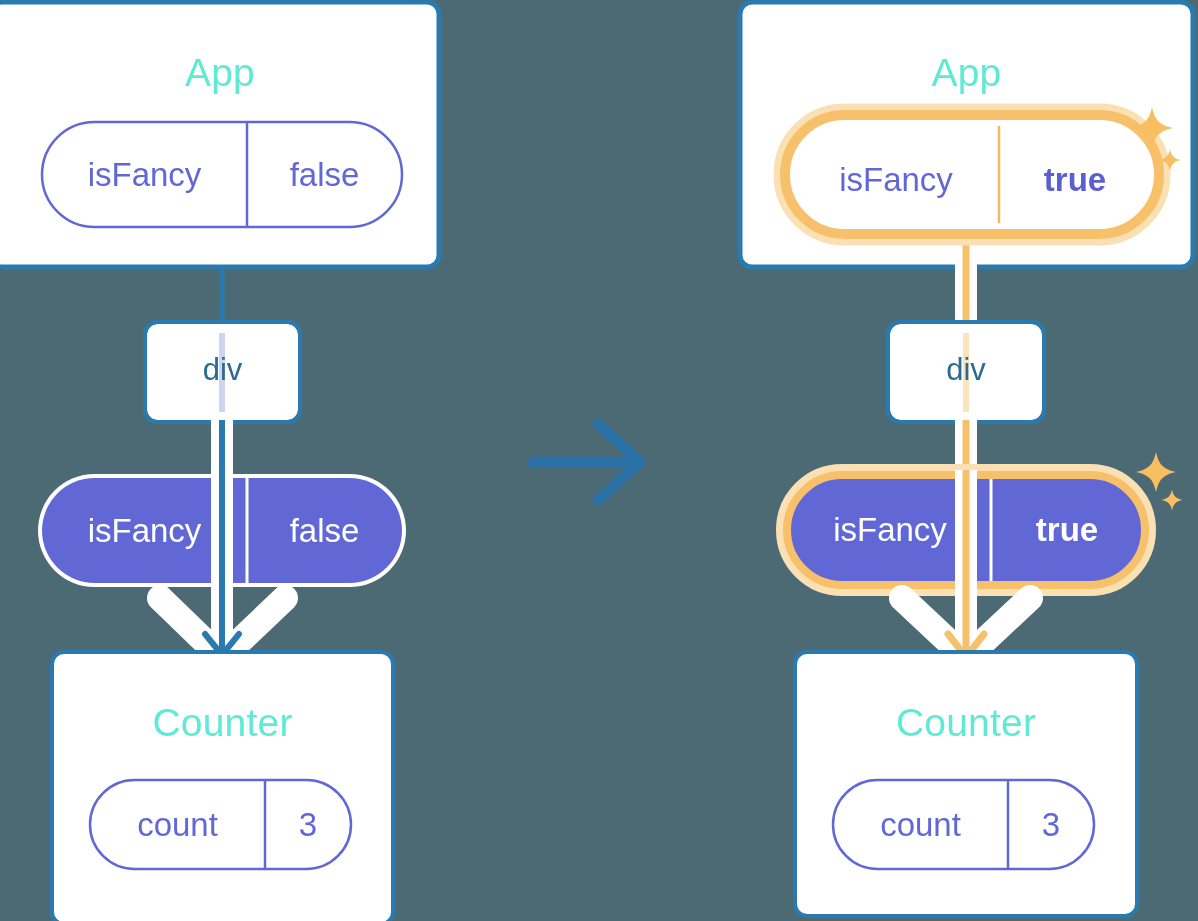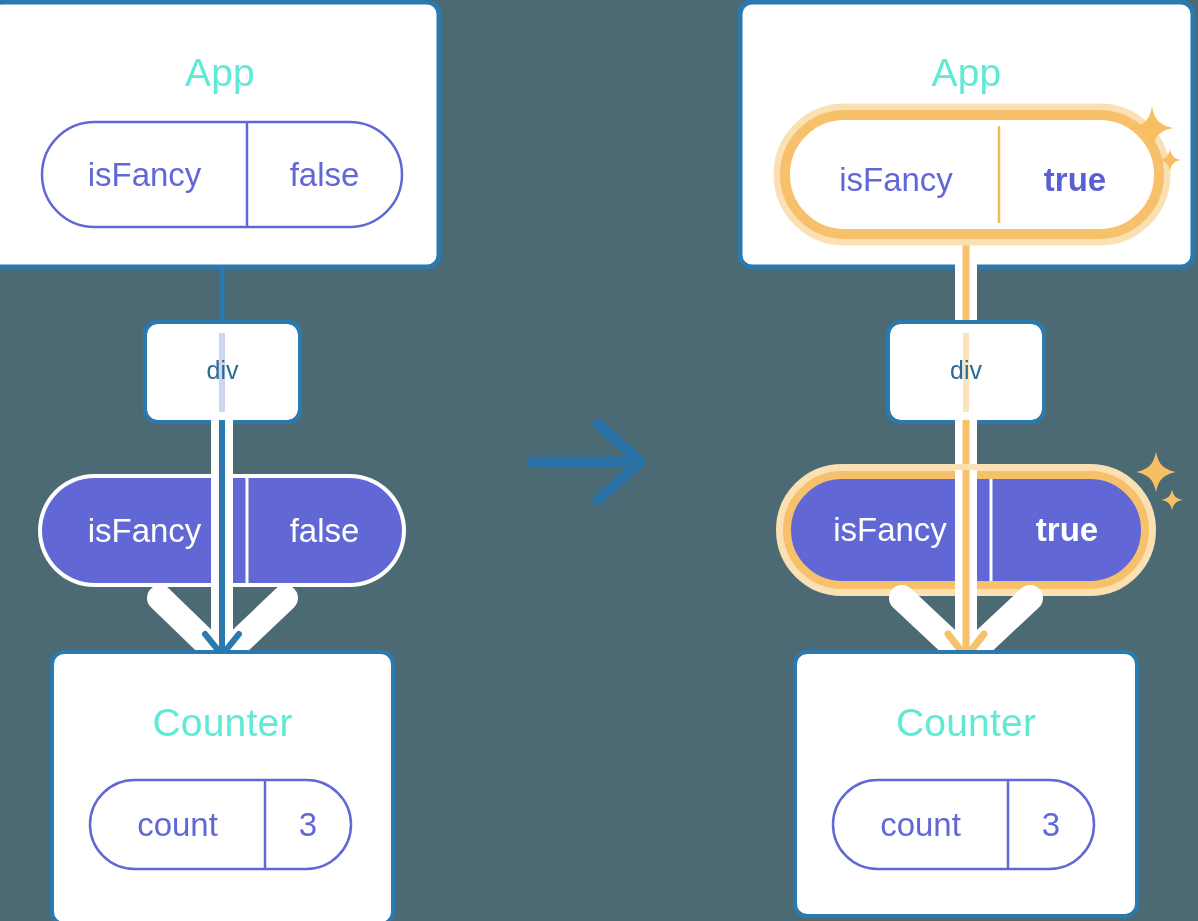--- a/index.html
+++ b/index.html
@@ -33,21 +33,21 @@
     pointer-events: none;
   }
   .comp-title {
     color: #5eead4;
     font-size: 39px;
     font-weight: 400;
     letter-spacing: 0.2px;
   }
   .el-title {
     color: #2a6b94;
-    font-size: 25px;
+    font-size: 31px;
     font-weight: 400;
   }
   .pill-text-outline {
     color: #6168d6;
     font-size: 33px;
     font-weight: 400;
   }
   .pill-text-outline.bold { font-weight: 700; color: #5a5fd0; }
   .pill-text-filled {
     color: #ffffff;

